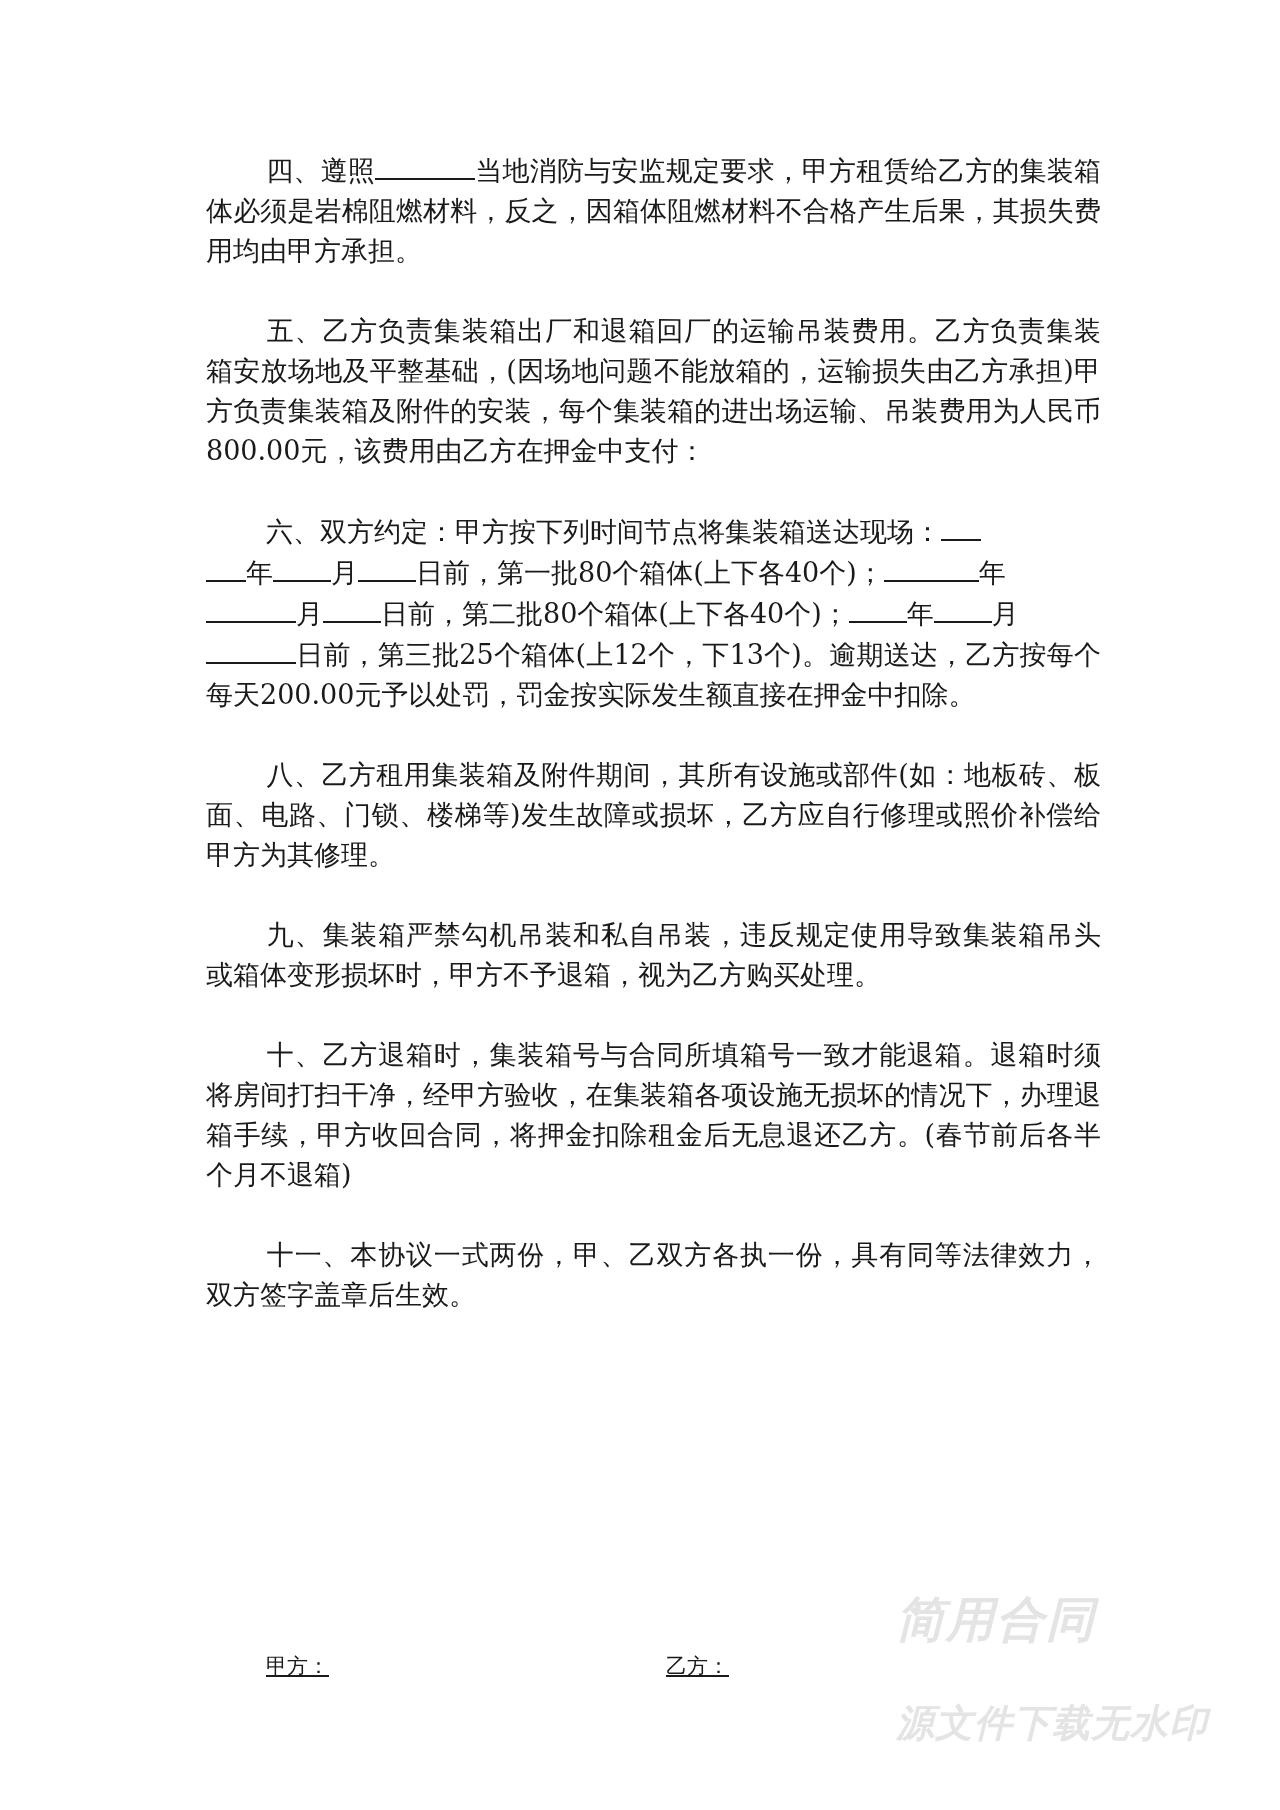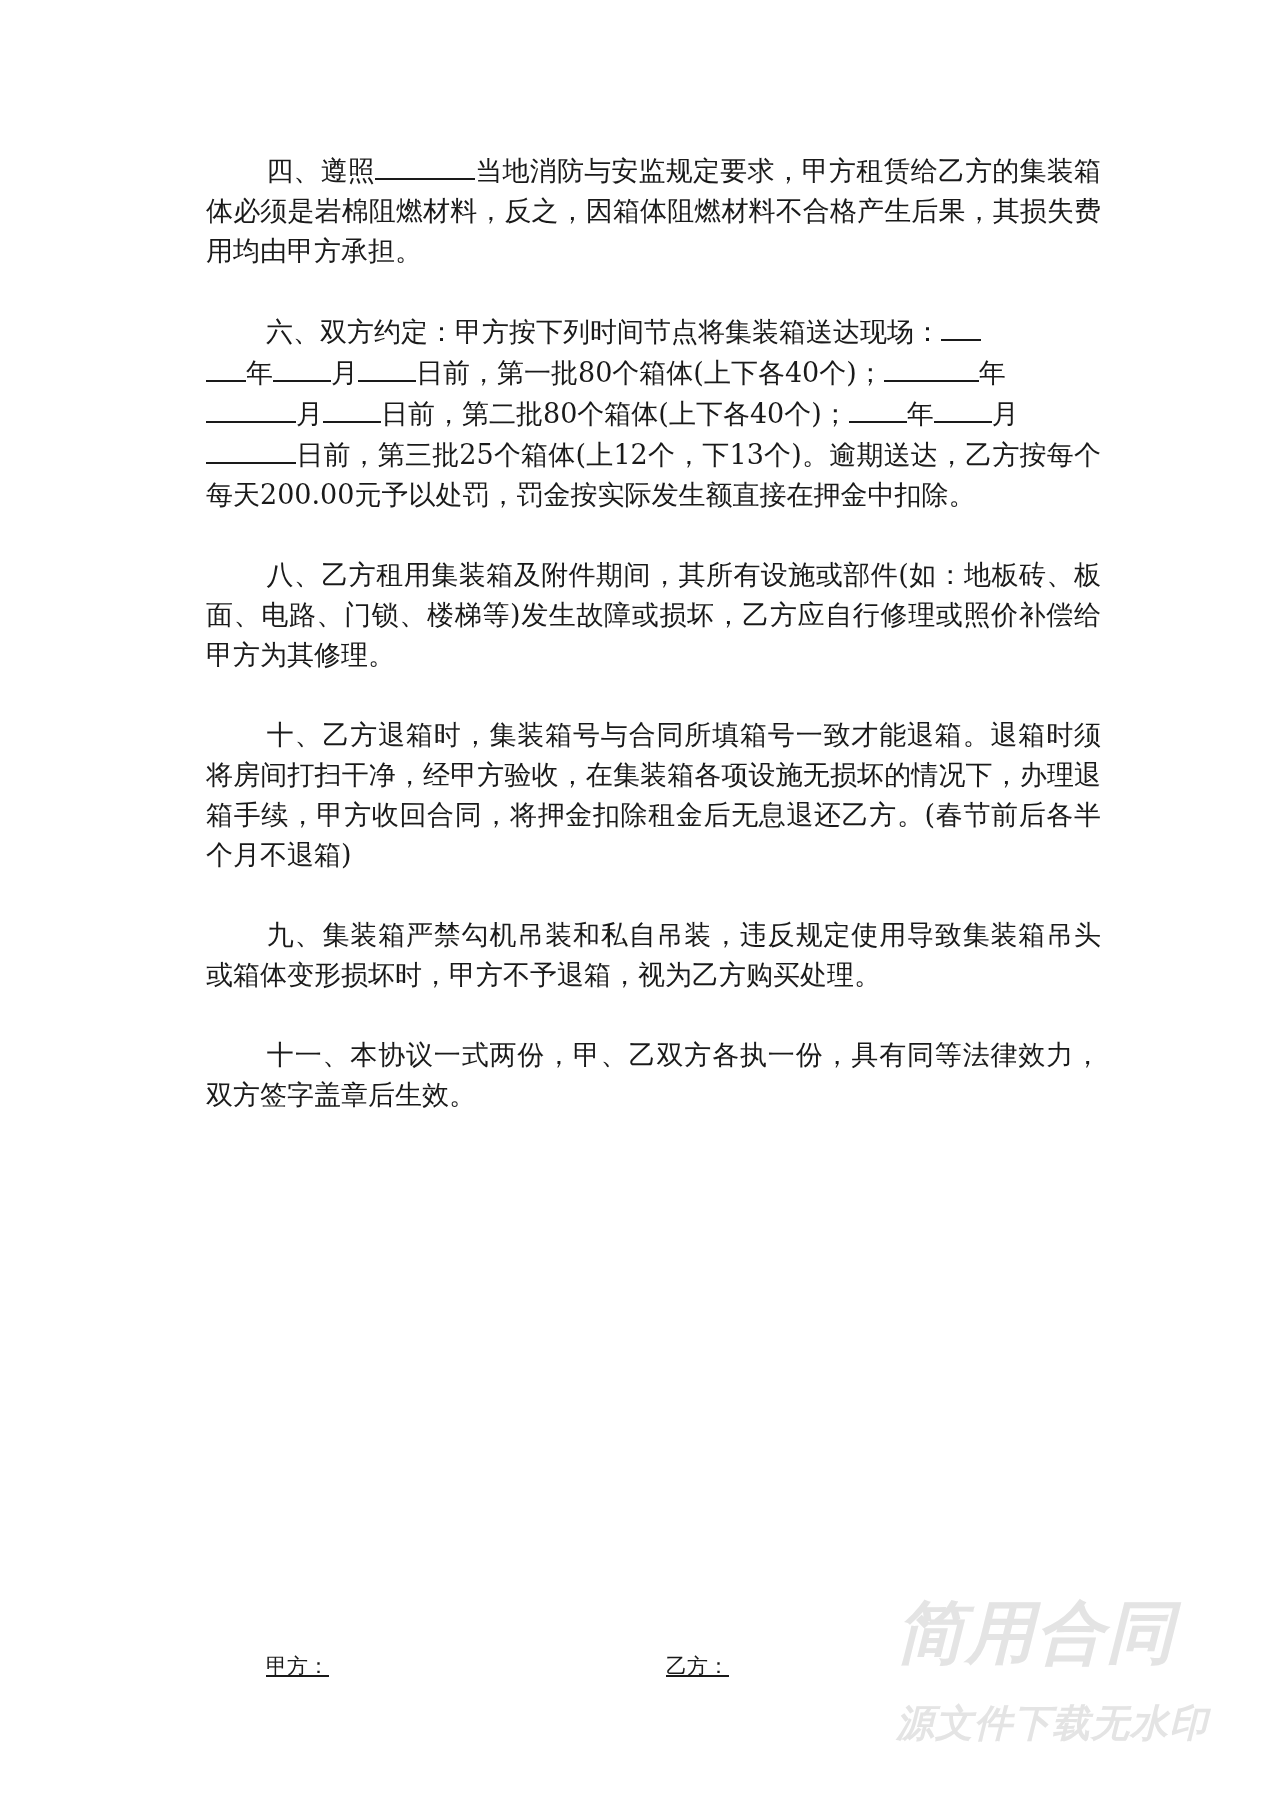--- a/index.html
+++ b/index.html
@@ -8,40 +8,41 @@
   .page { position: absolute; left: 16px; top: 0; width: 1280px; height: 1810px; }
   .content { position: absolute; left: 190px; top: 150px; width: 895px; }
   .para { font-size: 27px; line-height: 40px; margin: 0 0 40px 0; text-align: justify; }
   .para .indent { display: inline-block; width: 60px; }
   .blank { display: inline-block; border-bottom: 2px solid #1a1a1a; height: 28px; vertical-align: baseline; }
   .sign-row { position: absolute; top: 1652px; font-size: 21px; text-decoration: underline; }
   .sign-a { left: 250px; }
   .sign-b { left: 650px; }
   .watermark { position: absolute; left: 880px; color: #e4e4e4; font-family: "DejaVu Sans", "Liberation Sans", sans-serif;
                font-weight: bold; font-style: italic; white-space: nowrap; }
-  .wm1 { top: 1588px; font-size: 68px; letter-spacing: 2px; }
+  .wm1 { top: 1588px; font-size: 48px; letter-spacing: 2px; }
   .wm2 { top: 1676px; font-size: 38px; letter-spacing: 1px; margin-top: 22px; }
 </style>
 </head>
 <body>
 
 <div class="page">
   <div class="content">
 
     <p class="para"><span class="indent"></span><span>四、遵照</span><span class="blank" style="width:100px"></span><span>当地消防与安监规定要求，甲方租赁给乙方的集装箱体必须是岩棉阻燃材料，反之，因箱体阻燃材料不合格产生后果，其损失费用均由甲方承担。</span></p>
 
+    <p class="para"><span class="indent"></span><span>五、乙方负责集装箱出厂和退箱回厂的运输吊装费用。乙方负责集装箱安放场地及平整基础，(因场地问题不能放箱的，运输损失由乙方承担)甲方负责集装箱及附件的安装，每个集装箱的进出场运输、吊装费用为人民币800.00元，该费用由乙方在押金中支付：</span></p>
 
     <p class="para"><span class="indent"></span><span>六、双方约定：甲方按下列时间节点将集装箱送达现场：</span><span class="blank" style="width:40px"></span><br><span class="blank" style="width:40px"></span><span>年</span><span class="blank" style="width:58px"></span><span>月</span><span class="blank" style="width:58px"></span><span>日前，第一批80个箱体(上下各40个)；</span><span class="blank" style="width:95px"></span><span>年</span><br><span class="blank" style="width:90px"></span><span>月</span><span class="blank" style="width:58px"></span><span>日前，第二批80个箱体(上下各40个)；</span><span class="blank" style="width:58px"></span><span>年</span><span class="blank" style="width:58px"></span><span>月</span><br><span class="blank" style="width:90px"></span><span>日前，第三批25个箱体(上12个，下13个)。逾期送达，乙方按每个每天200.00元予以处罚，罚金按实际发生额直接在押金中扣除。</span></p>
 
 
     <p class="para"><span class="indent"></span><span>八、乙方租用集装箱及附件期间，其所有设施或部件(如：地板砖、板面、电路、门锁、楼梯等)发生故障或损坏，乙方应自行修理或照价补偿给甲方为其修理。</span></p>
 
+    <p class="para"><span class="indent"></span><span>九、集装箱严禁勾机吊装和私自吊装，违反规定使用导致集装箱吊头或箱体变形损坏时，甲方不予退箱，视为乙方购买处理。</span></p>
+
     <p class="para"><span class="indent"></span><span>十、乙方退箱时，集装箱号与合同所填箱号一致才能退箱。退箱时须将房间打扫干净，经甲方验收，在集装箱各项设施无损坏的情况下，办理退箱手续，甲方收回合同，将押金扣除租金后无息退还乙方。(春节前后各半个月不退箱)</span></p>
-
-    <p class="para"><span class="indent"></span><span>九、集装箱严禁勾机吊装和私自吊装，违反规定使用导致集装箱吊头或箱体变形损坏时，甲方不予退箱，视为乙方购买处理。</span></p>
 
     <p class="para"><span class="indent"></span><span>十一、本协议一式两份，甲、乙双方各执一份，具有同等法律效力，双方签字盖章后生效。</span></p>
   </div>
 
   <div class="watermark wm1">简用合同</div>
   <div class="watermark wm2">源文件下载无水印</div>
 
   <div class="sign-row sign-a">甲方：</div>
   <div class="sign-row sign-b">乙方：</div>
 </div>

